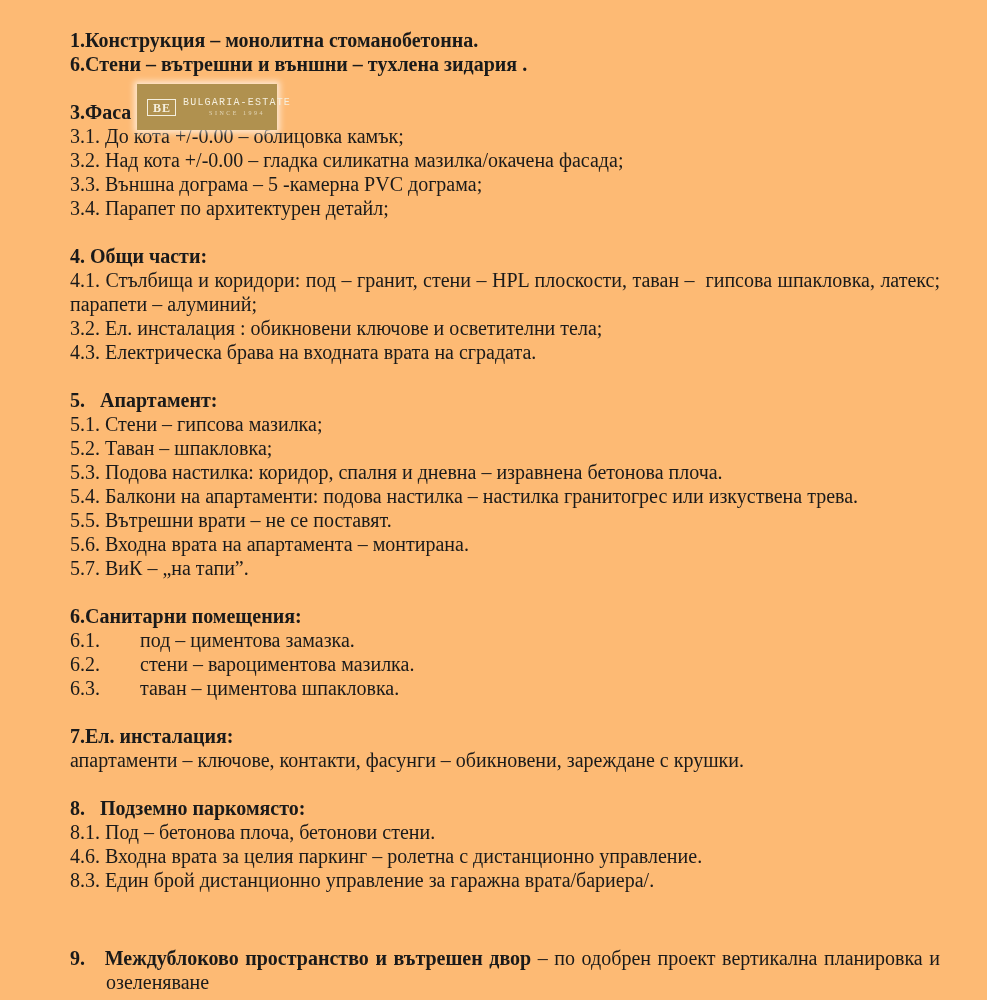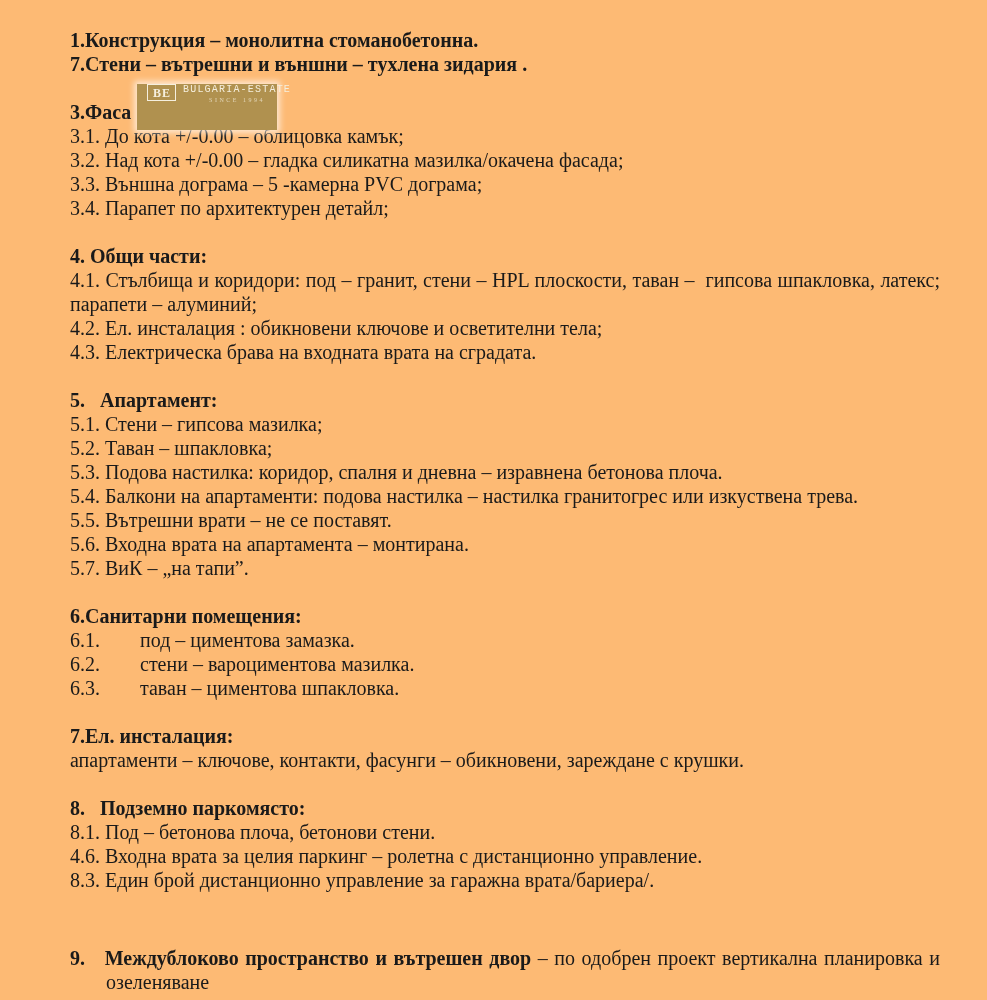--- a/index.html
+++ b/index.html
@@ -27,21 +27,21 @@
 
   
   .logo {
     position: absolute;
     left: 137px;
     top: 84px;
     width: 140px;
     height: 46px;
     background: #b0914f;
     display: flex;
-    align-items: flex-start;
+    align-items: center;
     padding: 0 6px 0 10px;
     box-sizing: border-box;
     box-shadow: 0 0 6px 3px rgba(255,255,255,0.65);
   }
   .logo-monogram {
     border: 1.5px solid #f5efde;
     color: #f5efde;
     font-family: "Liberation Serif", serif;
     font-size: 12px;
     font-weight: bold;
@@ -75,21 +75,21 @@
     white-space: nowrap;
   }
 </style>
 </head>
 <body>
 
 <div class="page">
 
   <div class="intro">
     <p>1.Конструкция – монолитна стоманобетонна.</p>
-    <p>7.Стени – вътрешни и външни – тухлена зидария .</p>
+    <p>6.Стени – вътрешни и външни – тухлена зидария .</p>
   </div>
 
   <div class="logo">
     <span class="logo-monogram">BE</span>
     <span class="logo-textblock">
         <span class="logo-brand">BULGARIA-ESTATE</span>
         <span class="logo-tagline">SINCE 1994</span>
       </span>
   </div>
 
@@ -97,21 +97,21 @@
     <p class="section-heading">3.Фаса</p>
     <p>3.1. До кота +/-0.00 – облицовка камък;</p>
     <p>3.2. Над кота +/-0.00 – гладка силикатна мазилка/окачена фасада;</p>
     <p>3.3. Външна дограма – 5 -камерна PVC дограма;</p>
     <p>3.4. Парапет по архитектурен детайл;</p>
   </div>
 
   <div class="section">
     <p class="section-heading">4. Общи части:</p>
     <p class="justify">4.1. Стълбища и коридори: под – гранит, стени – HPL плоскости, таван –  гипсова шпакловка, латекс; парапети – алуминий;</p>
-    <p>4.2. Ел. инсталация : обикновени ключове и осветителни тела;</p>
+    <p>3.2. Ел. инсталация : обикновени ключове и осветителни тела;</p>
     <p>4.3. Електрическа брава на входната врата на сградата.</p>
   </div>
 
   <div class="section">
     <p class="section-heading">5.   Апартамент:</p>
     <p>5.1. Стени – гипсова мазилка;</p>
     <p>5.2. Таван – шпакловка;</p>
     <p>5.3. Подова настилка: коридор, спалня и дневна – изравнена бетонова плоча.</p>
     <p>5.4. Балкони на апартаменти: подова настилка – настилка гранитогрес или изкуствена трева.</p>
     <p>5.5. Вътрешни врати – не се поставят.</p>

